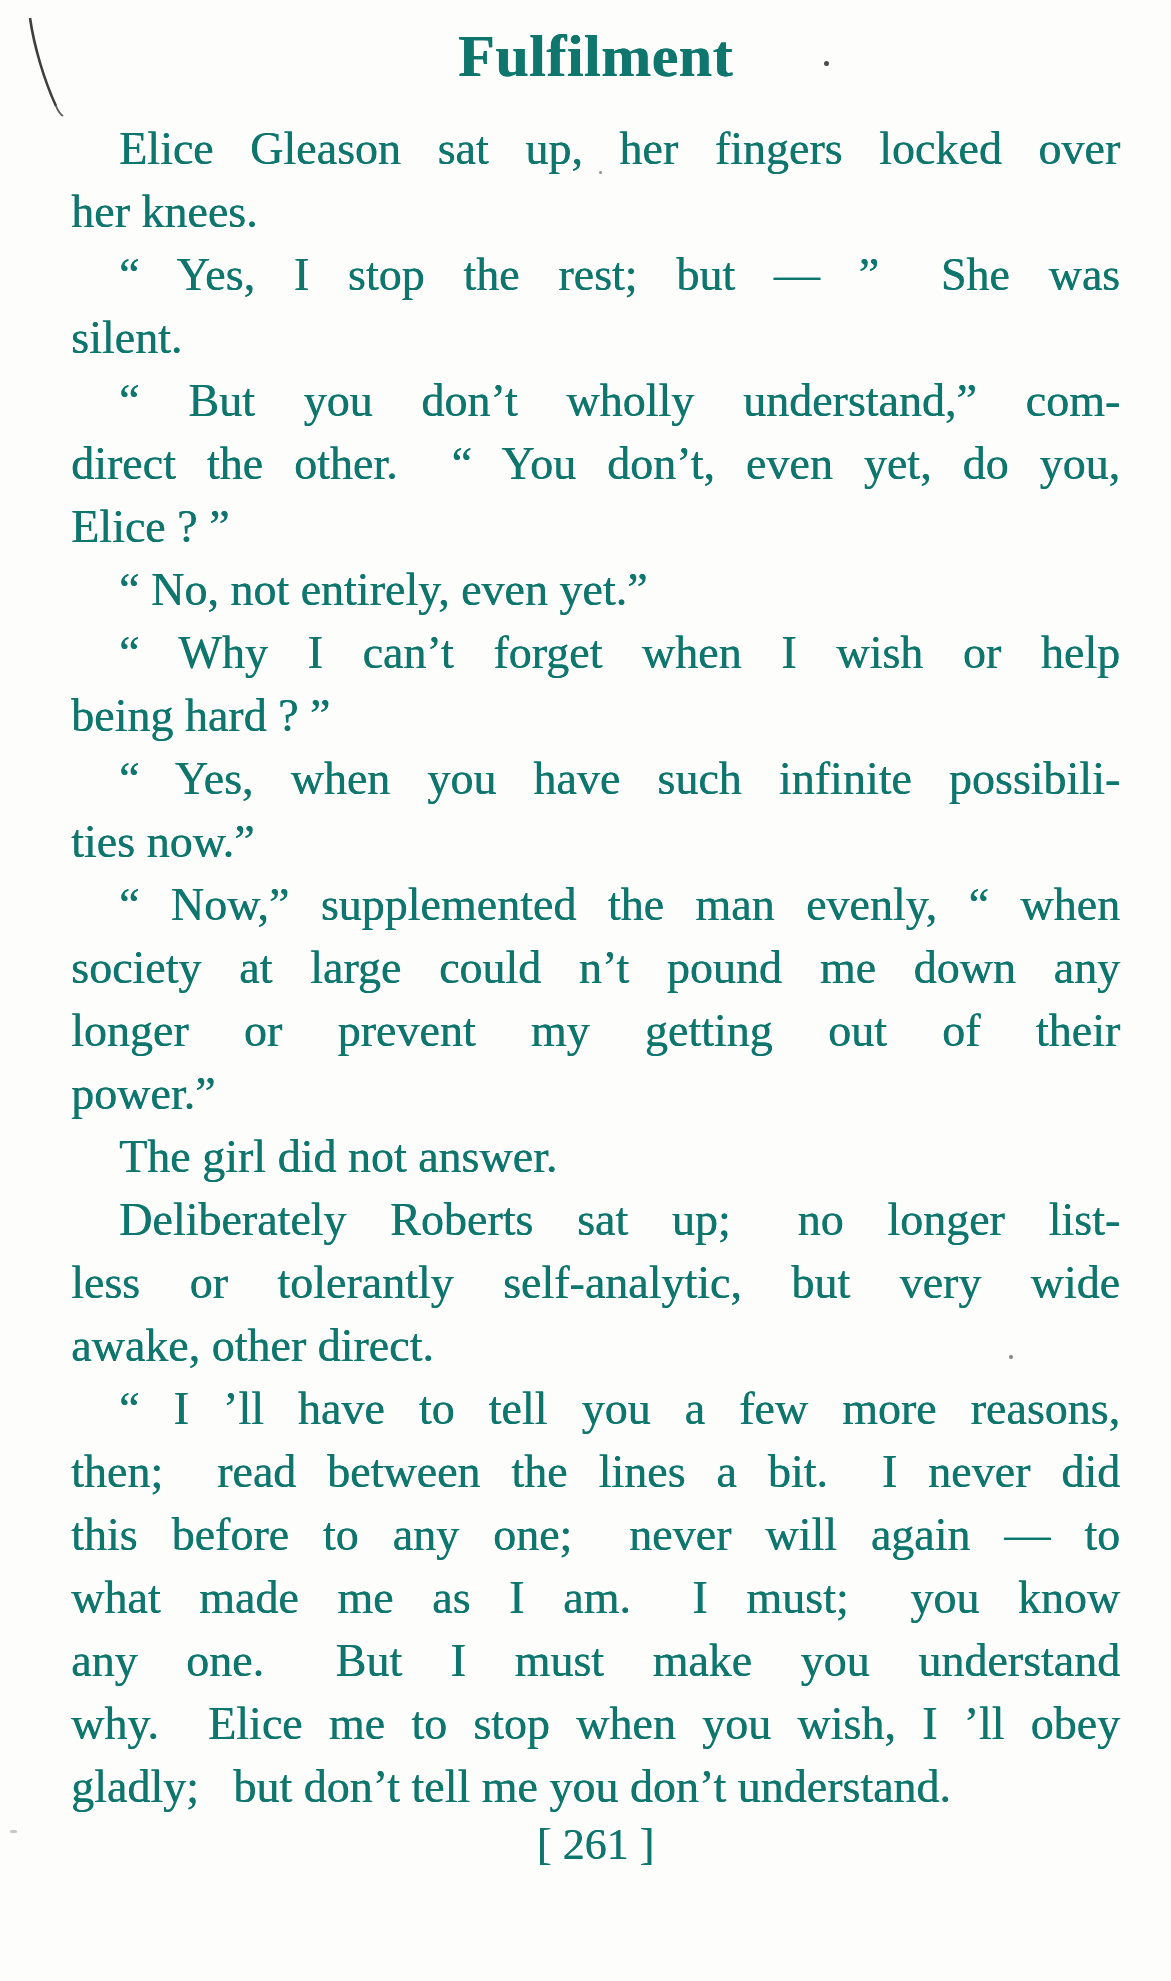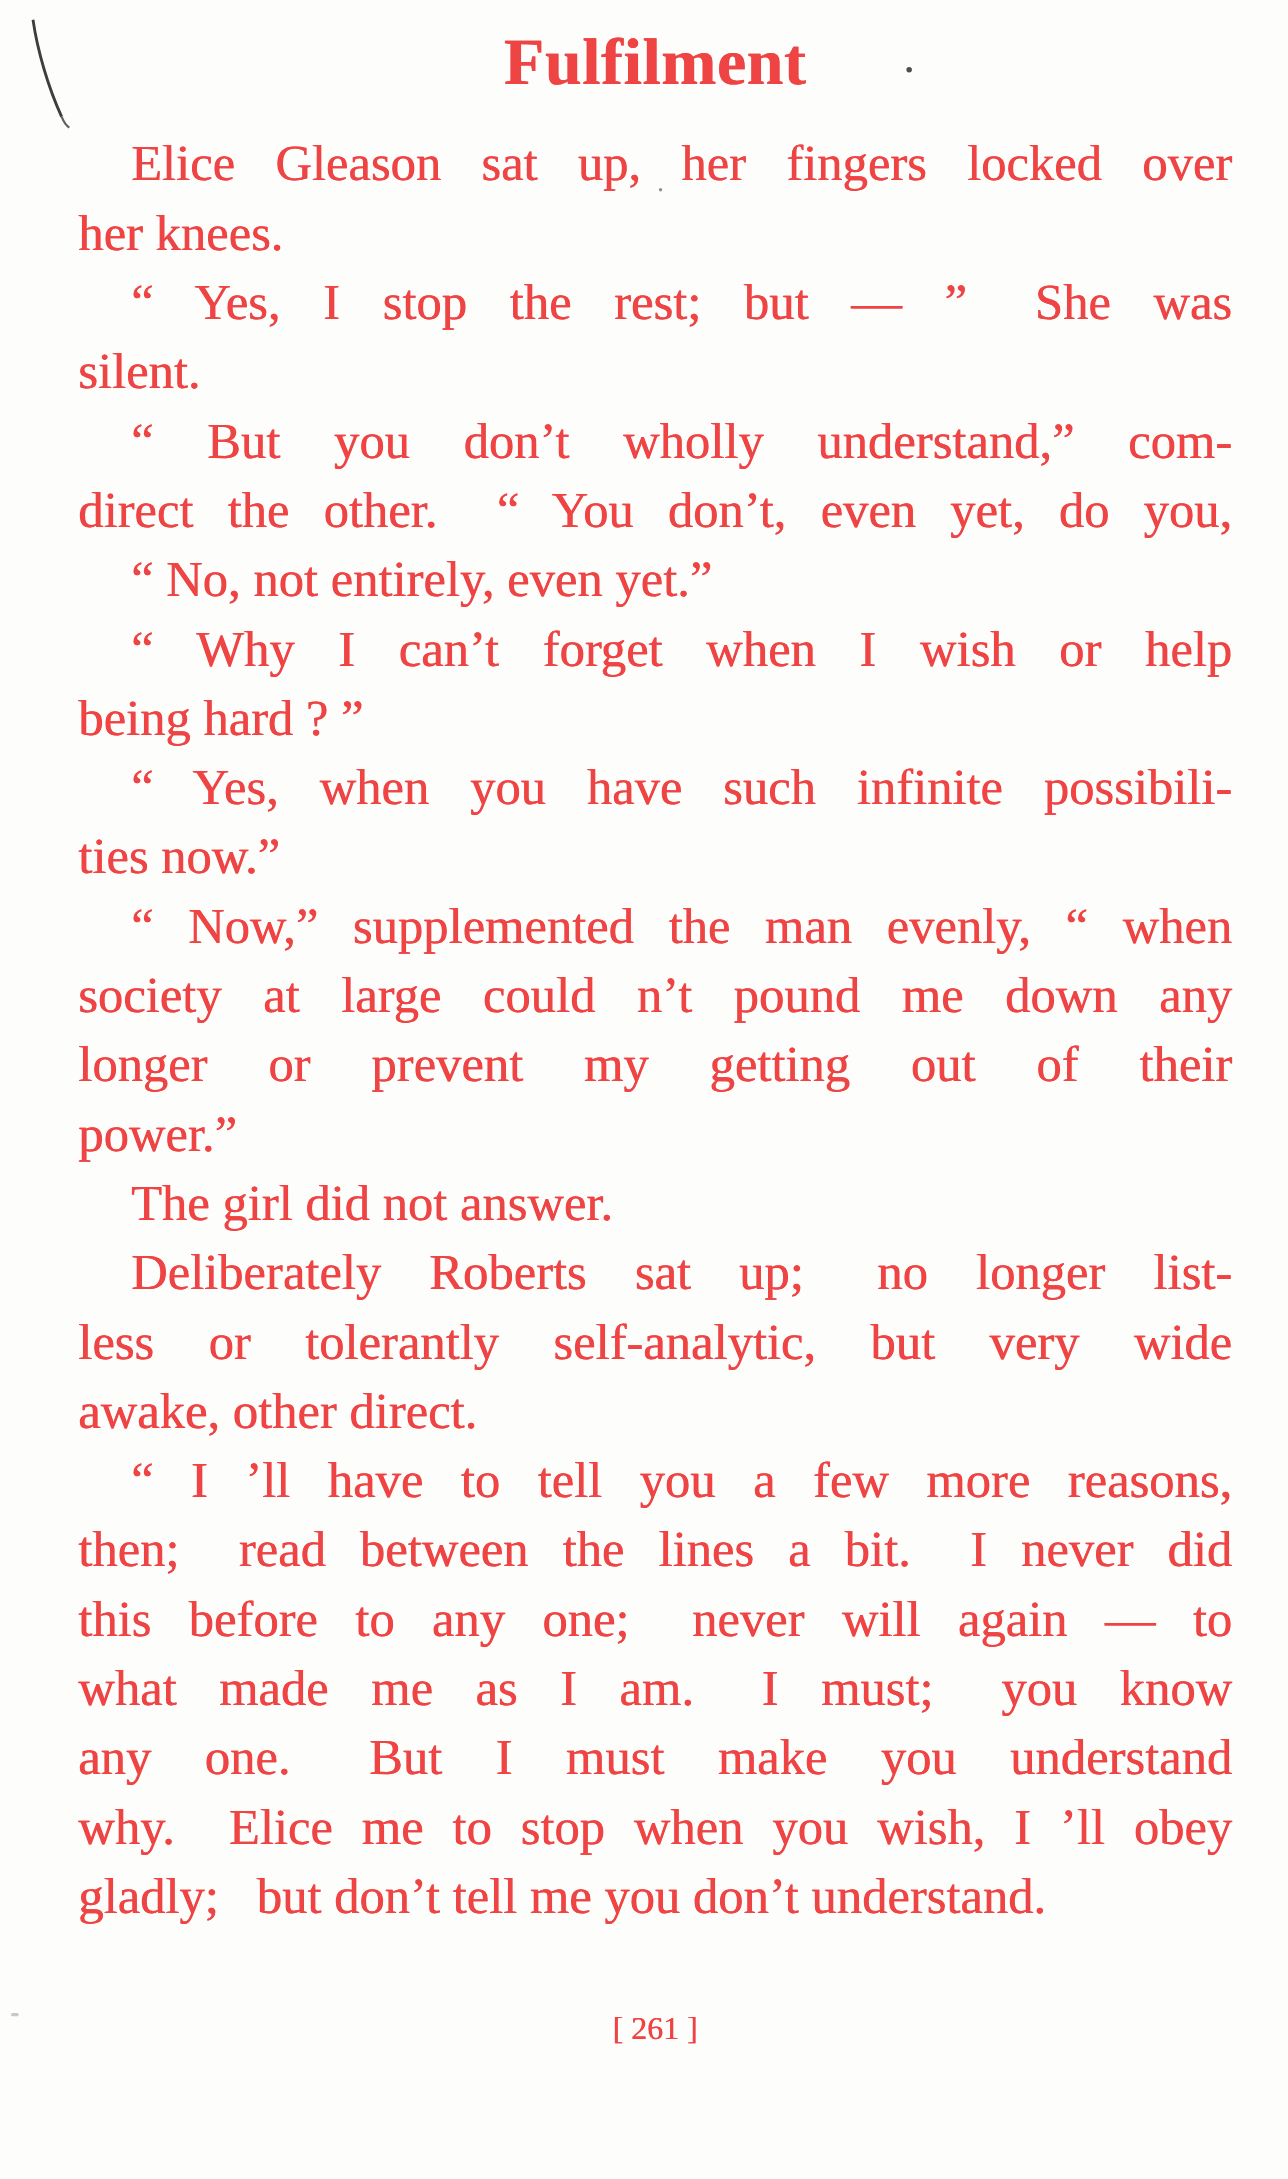--- a/index.html
+++ b/index.html
@@ -1,21 +1,21 @@
 <!DOCTYPE html>
 <html><head>
 <meta charset="utf-8">
 <style>
   html,body{margin:0;padding:0;background:#e8e8e8;}
   .page{
     position:relative;
     width:1171px;height:1981px;
     margin:0 auto;
     background:#fdfdfc;
-    color:#ef4444;
+    color:#0f766e;
     font-family:"Liberation Serif","DejaVu Serif",serif;
     overflow:hidden;
   }
   .title{
     position:absolute;
     left:71px;top:24px;width:1049px;
     text-align:center;
     font-size:60px;line-height:64px;
     font-weight:bold;
     letter-spacing:0.5px;
@@ -34,21 +34,21 @@
     text-align-last:justify;
     white-space:normal;
     text-shadow:0.5px 0 0 currentColor;
   }
   .line.indent{text-indent:48px;}
   .line.end{text-align-last:left;}
   .folio{
     position:absolute;
     left:71px;top:1822px;width:1049px;
     text-align:center;
-    font-size:29px;line-height:46px;
+    font-size:44px;line-height:46px;
     text-shadow:0.4px 0 0 currentColor;
   }
   .scratch{position:absolute;left:18px;top:8px;}
   .speck{position:absolute;border-radius:50%;background:#222;}
   .speck.s1{left:824px;top:61px;width:5px;height:5px;opacity:.8;}
   .speck.s2{left:1009px;top:1355px;width:4px;height:4px;opacity:.55;}
   .speck.s3{left:10px;top:1830px;width:7px;height:3px;opacity:.4;background:#777;border-radius:2px;}
   .speck.s4{left:599px;top:171px;width:3px;height:3px;opacity:.5;}
 </style>
 </head>
@@ -75,20 +75,21 @@
     </div>
 
     <div class="para">
       <div class="line indent">“ Yes, I stop the rest; but — ”  She was</div>
       <div class="line end">silent.</div>
     </div>
 
     <div class="para">
       <div class="line indent">“ But you don’t wholly understand,” com-</div>
       <div class="line">direct the other.  “ You don’t, even yet, do you,</div>
+      <div class="line end">Elice ? ”</div>
     </div>
 
     <div class="para">
       <div class="line indent end">“ No, not entirely, even yet.”</div>
     </div>
 
     <div class="para">
       <div class="line indent">“ Why I can’t forget when I wish or help</div>
       <div class="line end">being hard ? ”</div>
     </div>

